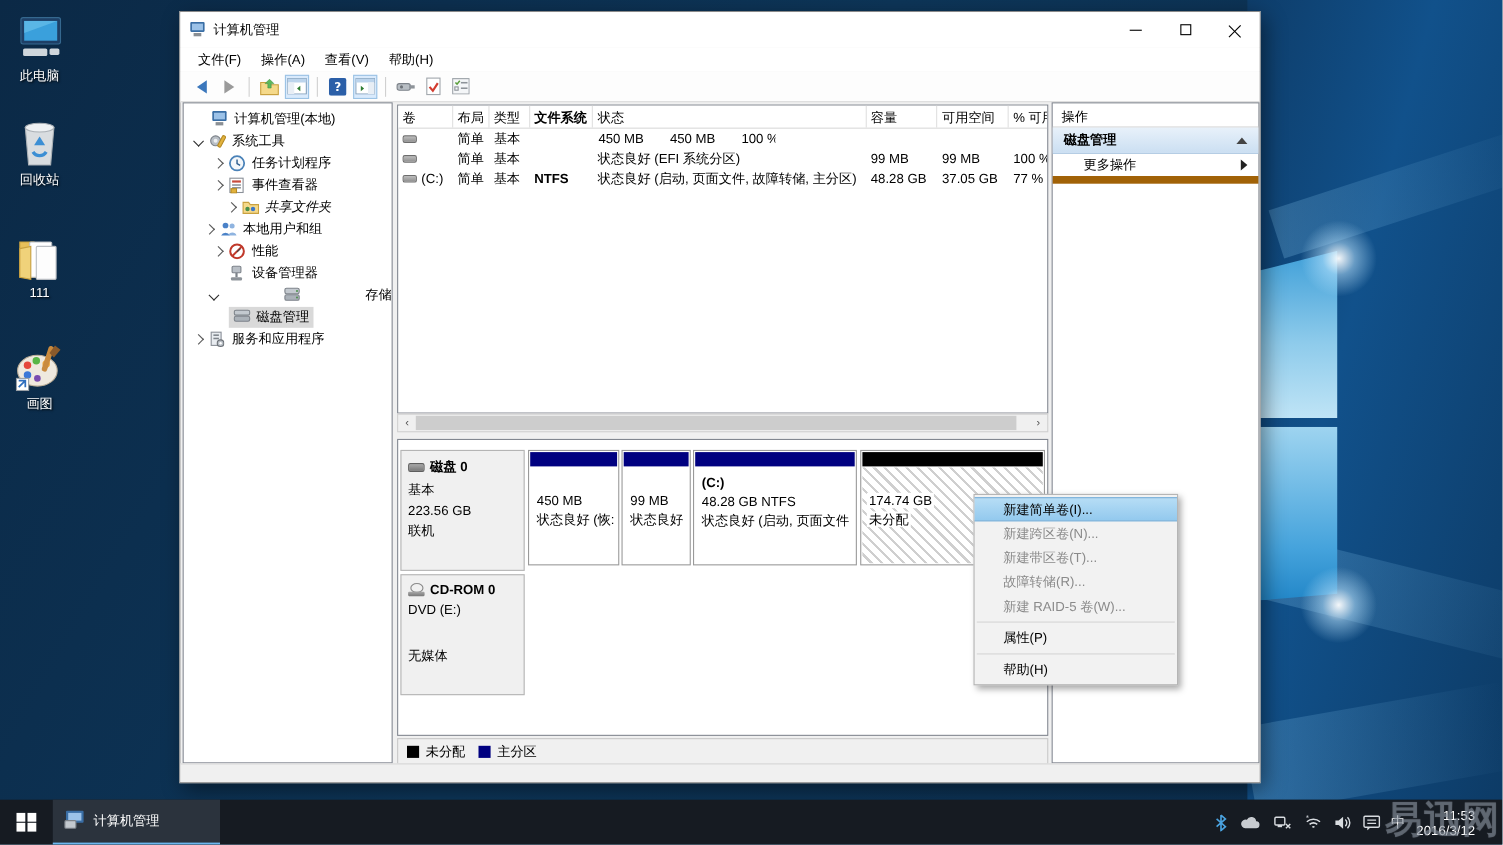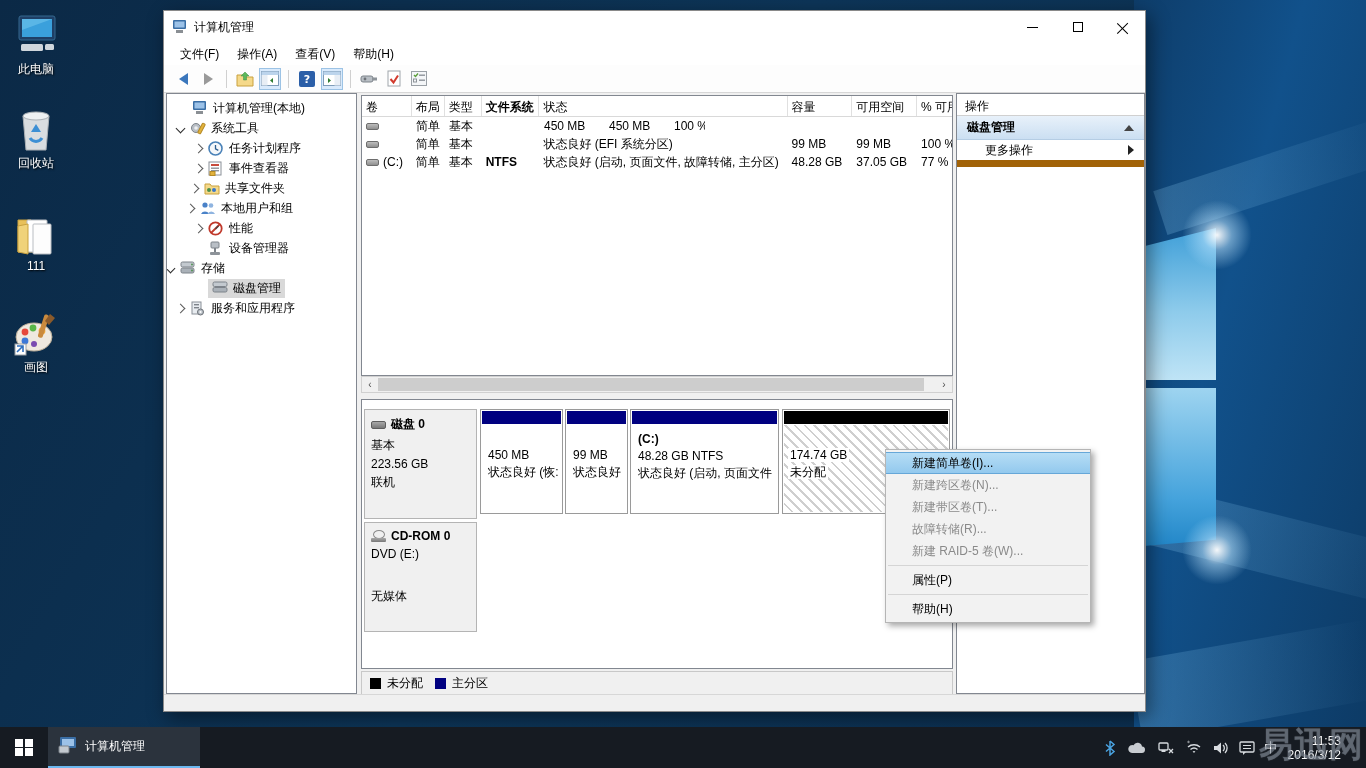--- a/index.html
+++ b/index.html
@@ -127,21 +127,21 @@
             border-bottom:6px solid #444; }
   .tri-right { width:0; height:0; border-top:5px solid transparent; border-bottom:5px solid transparent;
                border-left:6px solid #222; }
   .ap-more { height:27px; display:flex; align-items:center; justify-content:space-between;
              padding:0 10px 0 28px; border-bottom:7px solid #a16207; color:#000; }
 
   .statusbar { position:absolute; left:0; bottom:0; width:100%; height:17px;
                background:#f0f0f0; border-top:1px solid #d7d7d7; }
 
   
-  .ctx { position:absolute; left:721px; top:438px; width:206px; background:#f2f2f2;
+  .ctx { position:absolute; left:721px; top:438px; width:186px; background:#f2f2f2;
          border:1px solid #b5b5b5; box-shadow:3px 3px 6px rgba(0,0,0,.35); z-index:50; padding:2px 0; }
   .ctx-item { height:22px; line-height:22px; padding-left:26px; color:#000; white-space:nowrap; }
   .ctx-item.disabled { color:#8a8a8a; }
   .ctx-item.hilite { background:linear-gradient(#b6ddf5,#93c9ee); border-top:1px solid #66a7d8;
                      border-bottom:1px solid #66a7d8; height:22px; line-height:20px; }
   .ctx-sep { height:1px; background:#d5d5d5; margin:3px 2px; }
 
   
   .taskbar { position:absolute; left:0; bottom:0; width:1366px; height:41px; background:#161b22;
              display:flex; align-items:stretch; z-index:40; }
@@ -361,21 +361,21 @@
           <svg width="14" height="15" viewBox="0 0 14 15">
               <rect x="1" y="1" width="12" height="13" fill="#fff" stroke="#8a9098"></rect>
               <rect x="3" y="3" width="8" height="2" fill="#c84b3c"></rect>
               <rect x="3" y="6.5" width="8" height="1.4" fill="#8d9399"></rect>
               <rect x="3" y="9" width="8" height="1.4" fill="#8d9399"></rect>
               <rect x="2" y="10.5" width="5" height="4" fill="#e2b23c" stroke="#b58a25"></rect>
             </svg>
         </span>
         <span>事件查看器</span>
       </div>
-      <div class="trow" style="padding-left:24px;">
+      <div class="trow" style="padding-left:40px;font-style:italic;">
         <span class="chev c"></span>
         <span class="tico16">
           <svg width="16" height="14" viewBox="0 0 16 14">
               <path d="M1 3 h5 l1.5 2 h7.5 v8 h-14 z" fill="#f5d98a" stroke="#c9a13f"></path>
               <circle cx="5" cy="9" r="2" fill="#4a8f4a"></circle>
               <circle cx="10" cy="9" r="2" fill="#3c78c8"></circle>
             </svg>
         </span>
         <span>共享文件夹</span>
       </div>
@@ -405,21 +405,21 @@
       <div class="trow" style="padding-left:41px;">
         <span class="tico16">
           <svg width="14" height="15" viewBox="0 0 14 15">
               <rect x="3" y="1" width="8" height="6" rx="1" fill="#b9bfc6" stroke="#7d838a"></rect>
               <rect x="6" y="7" width="2" height="4" fill="#7d838a"></rect>
               <rect x="2" y="11" width="10" height="3" rx="1" fill="#8d9399"></rect>
             </svg>
         </span>
         <span>设备管理器</span>
       </div>
-      <div class="trow" style="padding-left:0;">
+      <div class="trow" style="padding-left:24px;justify-content:space-between;">
         <span class="chev e"></span>
         <span class="tico16">
           <svg width="16" height="13" viewBox="0 0 16 13">
               <rect x="1" y="1" width="13" height="5" rx="1.5" fill="#c3c9cf" stroke="#7d838a"></rect>
               <rect x="1" y="7" width="13" height="5" rx="1.5" fill="#aab1b8" stroke="#7d838a"></rect>
               <circle cx="12" cy="3.5" r="0.9" fill="#4a8f4a"></circle>
               <circle cx="12" cy="9.5" r="0.9" fill="#4a8f4a"></circle>
             </svg>
         </span>
         <span>存储</span>

